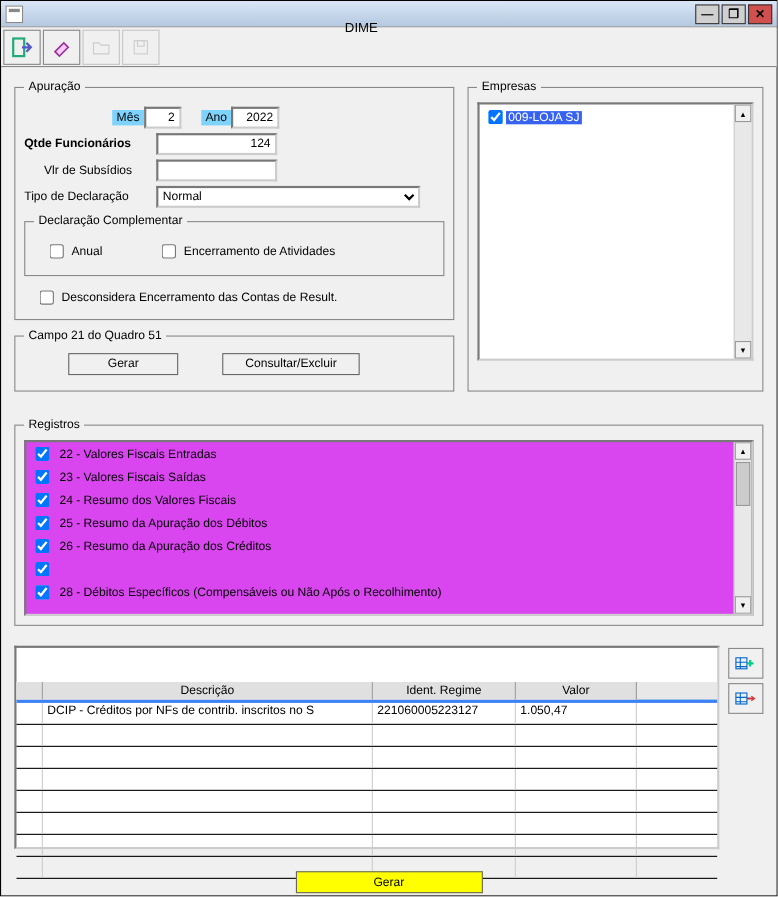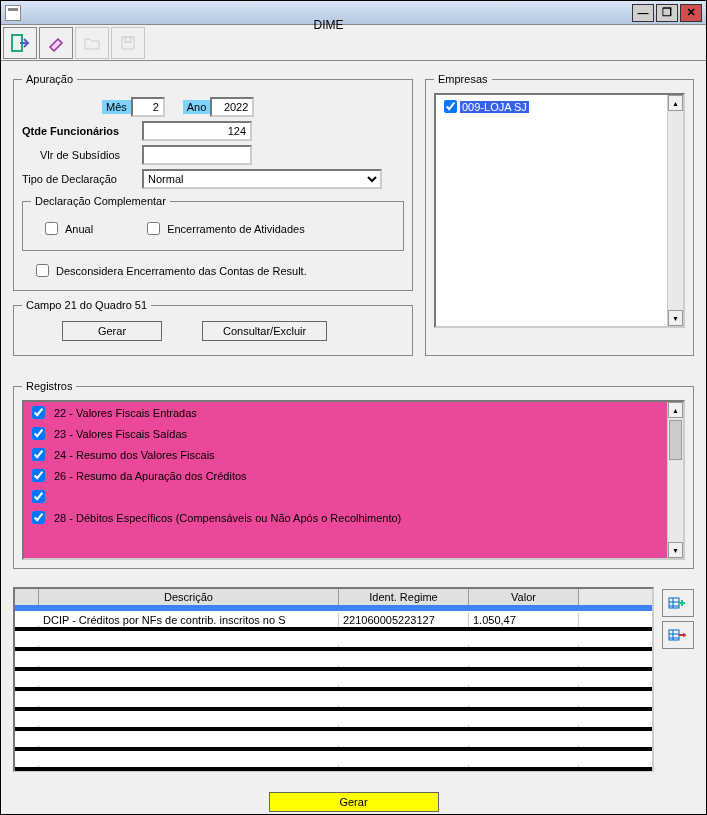--- a/index.html
+++ b/index.html
@@ -32,27 +32,27 @@
     .form-row { display: flex; align-items: center; margin: 4px 0; }
     .form-row label { text-align: left; }
     .highlight { background: #7dd3fc; }
     input[type=text], select { border: 2px inset #ccc; background: #fff; height: 20px; }
     input.num { text-align: right; padding-right: 4px; }
     select { width: 240px; }
     .checkbox-row { display: flex; align-items: center; gap: 4px; }
     .campo21 { margin-top: 8px; padding: 10px 8px 14px 8px; }
     .campo21-buttons { display: flex; gap: 40px; padding-left: 40px; }
     .btn { border: 1px solid #666; background: #f0f0f0; padding: 3px 20px; cursor: pointer; min-width: 100px; text-align: center; }
-    .registros-list { border: 2px inset #ccc; background: #ec4899; height: 160px; overflow: hidden; position: relative; }
+    .registros-list { border: 2px inset #ccc; background: #d946ef; height: 160px; overflow: hidden; position: relative; }
     .reg-item { display: flex; align-items: center; padding: 1px 4px; gap: 6px; }
     .bottom-section { margin-top: 18px; display: flex; gap: 8px; }
     .grid-container { flex: 1; border: 2px inset #ccc; background: #fff; height: 185px; }
-    .grid-header { display: flex; background: #e8e8e8; border-bottom: 6px solid #3b82f6; }
+    .grid-header { display: flex; background: #e8e8e8; border-bottom: 3px solid #3b82f6; margin-top: 31px; }
     .grid-header .gh { border-right: 1px solid #999; padding: 2px 4px; text-align: center; background: #e0e0e0; }
-    .grid-row { display: flex; border-bottom: 4px solid #000000; height: 20px; align-items: flex-end; }
+    .grid-row { display: flex; border-bottom: 1px solid #000000; height: 20px; }
     .grid-row .gc { border-right: 1px solid #ccc; padding: 1px 4px; overflow: hidden; white-space: nowrap; }
     .gh1, .gc1 { width: 24px; }
     .gh2, .gc2 { width: 300px; }
     .gh3, .gc3 { width: 130px; }
     .gh4, .gc4 { width: 110px; }
     .side-buttons { display: flex; flex-direction: column; gap: 4px; padding-top: 2px; }
     .side-btn { width: 32px; height: 28px; border: 1px solid #888; background: #f0f0f0; display: flex; align-items: center; justify-content: center; cursor: pointer; }
     .bottom-gerar { margin-top: 20px; text-align: center; }
     .bottom-gerar .btn-gerar { display: inline-block; width: 170px; padding: 3px 0; border: 1px solid #666; background: #ffff00; cursor: pointer; text-align: center; }
     .chk { width: 13px; height: 13px; }
@@ -172,20 +172,24 @@
             <div class="reg-item">
               <input type="checkbox" class="chk" checked="" style="">
               <span>23 - Valores Fiscais Saídas</span>
             </div>
             <div class="reg-item">
               <input type="checkbox" class="chk" checked="" style="">
               <span>24 - Resumo dos Valores Fiscais</span>
             </div>
             <div class="reg-item">
               <input type="checkbox" class="chk" checked="" style="">
+              <span>25 - Resumo da Apuração dos Débitos</span>
+            </div>
+            <div class="reg-item">
+              <input type="checkbox" class="chk" checked="" style="">
               <span>26 - Resumo da Apuração dos Créditos</span>
             </div>
             <div class="reg-item">
               <input type="checkbox" class="chk" checked="" style="">
             </div>
             <div class="reg-item">
               <input type="checkbox" class="chk" checked="" style="">
               <span>28 - Débitos Específicos (Compensáveis ou Não Após o Recolhimento)</span>
             </div>
           </div>

